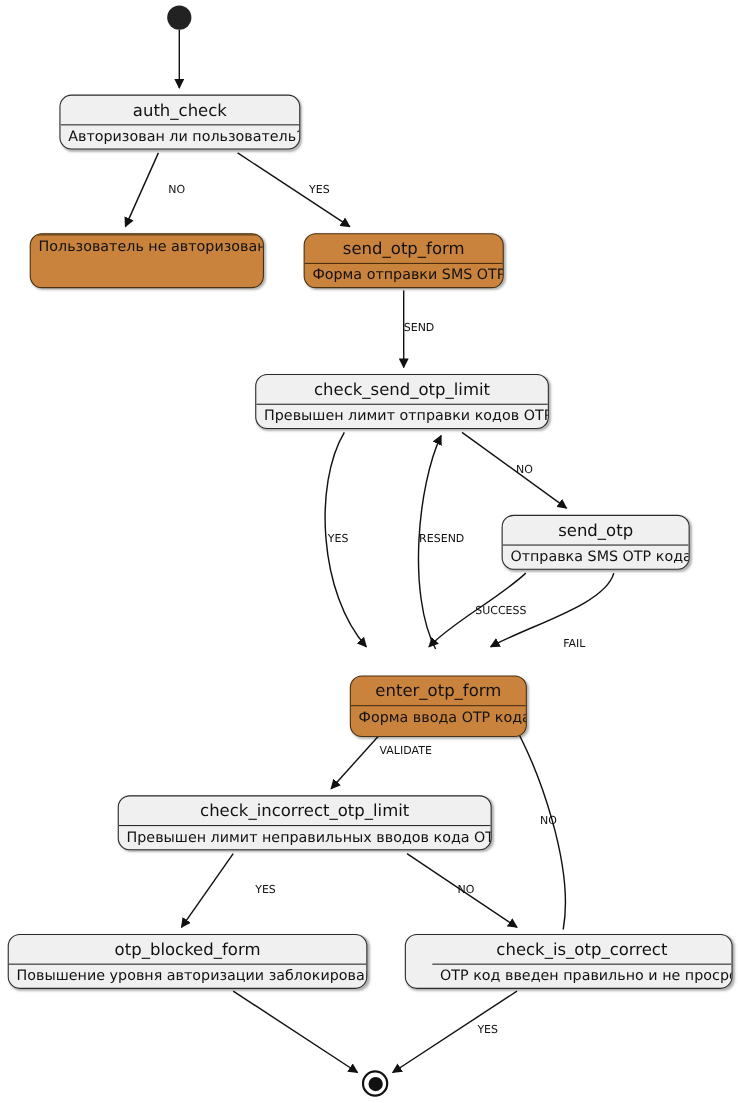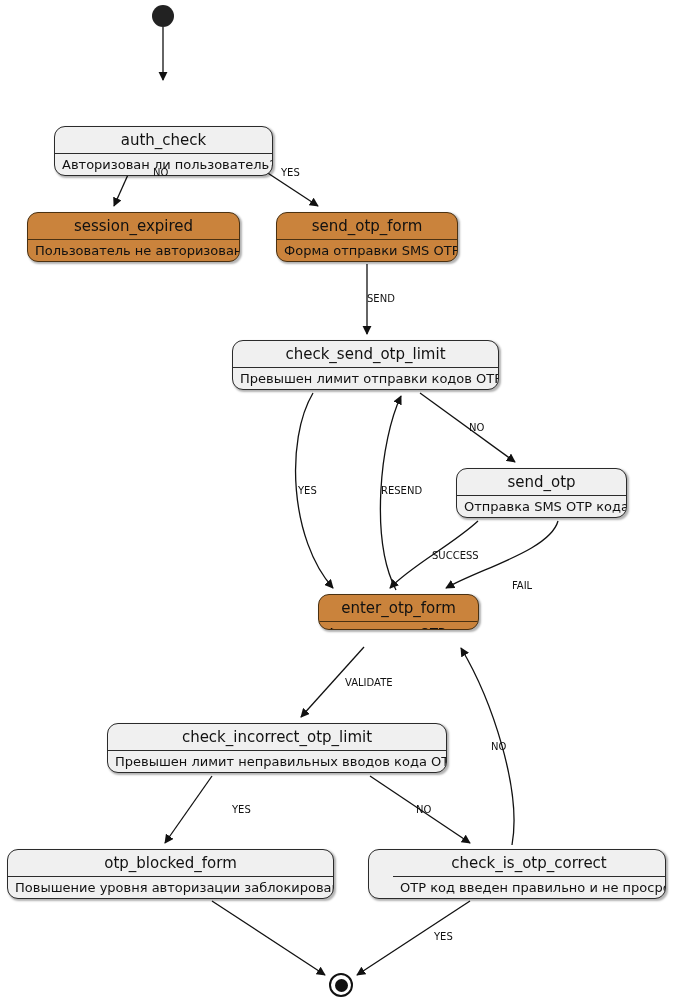--- a/index.html
+++ b/index.html
@@ -120,28 +120,27 @@
       <path d="M 212 901 L 325 975"></path>
       <path d="M 470 901 L 357 975"></path>
     </g>
   </svg>
 
   <div class="terminal start-dot" style="left:152px; top:5px;"></div>
   <div class="terminal end-ring" style="left:329px; top:973px; display:flex; align-items:center; justify-content:center;">
     <div class="terminal end-dot" style="position:relative; left:0; top:0;"></div>
   </div>
 
-  <div class="node" style="left:54px; top:86px; width:219px; height:50px;margin-top:40px;">
+  <div class="node" style="left:54px; top:86px; width:219px; height:50px;">
     <div class="node-title">auth_check</div>
     <div class="node-sep"></div>
     <div class="node-body">Авторизован ли пользователь?</div>
   </div>
 
   <div class="node orange" style="left:27px; top:212px; width:213px; height:50px;">
-    <div class="node-title">session_expired</div>
     <div class="node-sep"></div>
     <div class="node-body">Пользователь не авторизован</div>
   </div>
 
   <div class="node orange" style="left:276px; top:212px; width:182px; height:50px;">
     <div class="node-title">send_otp_form</div>
     <div class="node-sep"></div>
     <div class="node-body">Форма отправки SMS OTP</div>
   </div>
 
@@ -150,21 +149,21 @@
     <div class="node-sep"></div>
     <div class="node-body">Превышен лимит отправки кодов OTP?</div>
   </div>
 
   <div class="node" style="left:456px; top:468px; width:171px; height:50px;">
     <div class="node-title">send_otp</div>
     <div class="node-sep"></div>
     <div class="node-body">Отправка SMS OTP кода</div>
   </div>
 
-  <div class="node orange" style="left:318px; top:594px; width:161px; height:36px;">
+  <div class="node orange" style="left:318px; top:614px; width:161px; height:56px;">
     <div class="node-title">enter_otp_form</div>
     <div class="node-sep"></div>
     <div class="node-body">Форма ввода OTP кода</div>
   </div>
 
   <div class="node" style="left:107px; top:723px; width:340px; height:50px;">
     <div class="node-title">check_incorrect_otp_limit</div>
     <div class="node-sep"></div>
     <div class="node-body">Превышен лимит неправильных вводов кода OTP?</div>
   </div>

